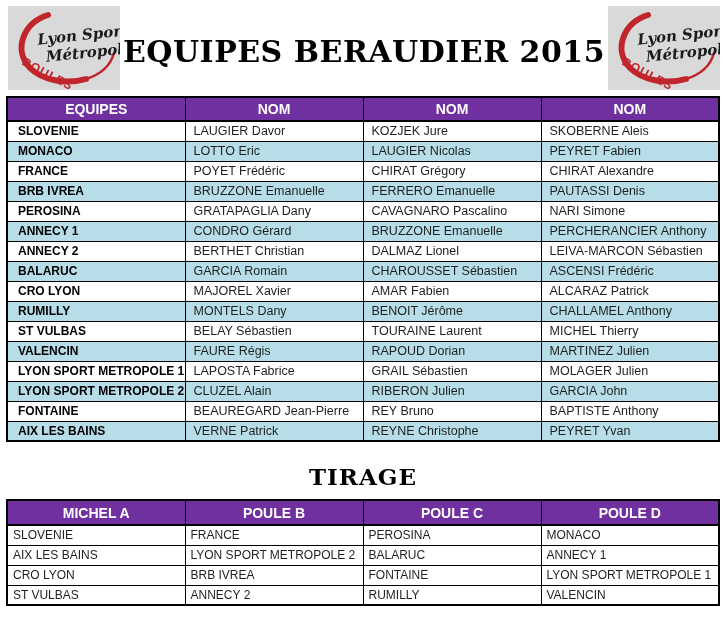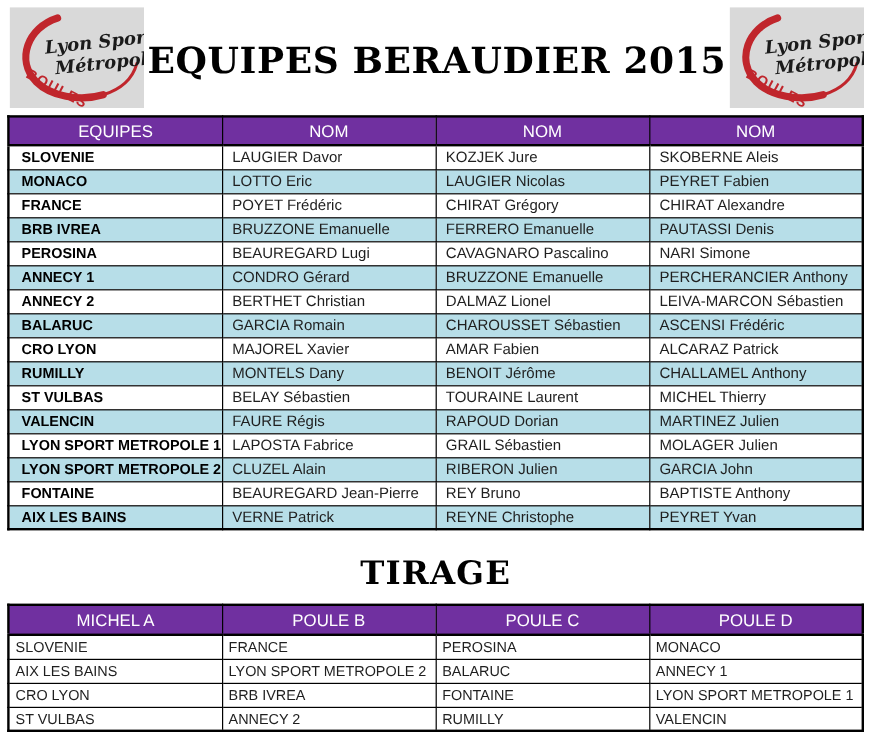--- a/index.html
+++ b/index.html
@@ -31,21 +31,21 @@
   table.grid {
     width:714px;
     margin:0 auto;
     border-collapse:collapse;
     table-layout:fixed;
     border:2px solid #000;
   }
   table.grid th {
     background:var(--purple,#7030A0);
     color:#fff;
-    font-weight:normal;
+    font-weight:bold;
     font-size:14px;
     height:24px;
     text-align:center;
     border:1px solid #000;
     border-bottom:2px solid #000;
   }
   table.grid td {
     border:1px solid #000;
     height:20px;
     font-size:12.5px;
@@ -62,21 +62,21 @@
     padding-left:10px;
   }
   #teams-table tr.alt td { background:var(--row-blue,#B7DEE8); }
   #tirage-table th { height:25px; }
   #tirage-table td { padding-left:5px; font-size:12px; }
   
   .tirage-title {
     text-align:center;
     font-family:"DejaVu Serif", serif;
     font-weight:bold;
-    font-size:27px;
+    font-size:23px;
     letter-spacing:1px;
     color:#000;
     margin-top:21px;
     margin-bottom:9px;
   }
 </style>
 </head>
 <body>
 
 <div class="page">
@@ -133,21 +133,21 @@
           <td class="name-cell">CHIRAT Alexandre</td>
         </tr>
         <tr class="alt">
           <td class="team-cell">BRB IVREA</td>
           <td class="name-cell">BRUZZONE Emanuelle</td>
           <td class="name-cell">FERRERO Emanuelle</td>
           <td class="name-cell">PAUTASSI Denis</td>
         </tr>
         <tr>
           <td class="team-cell">PEROSINA</td>
-          <td class="name-cell">BEAUREGARD Lugi</td>
+          <td class="name-cell">GRATAPAGLIA Dany</td>
           <td class="name-cell">CAVAGNARO Pascalino</td>
           <td class="name-cell">NARI Simone</td>
         </tr>
         <tr class="alt">
           <td class="team-cell">ANNECY 1</td>
           <td class="name-cell">CONDRO Gérard</td>
           <td class="name-cell">BRUZZONE Emanuelle</td>
           <td class="name-cell">PERCHERANCIER Anthony</td>
         </tr>
         <tr>

